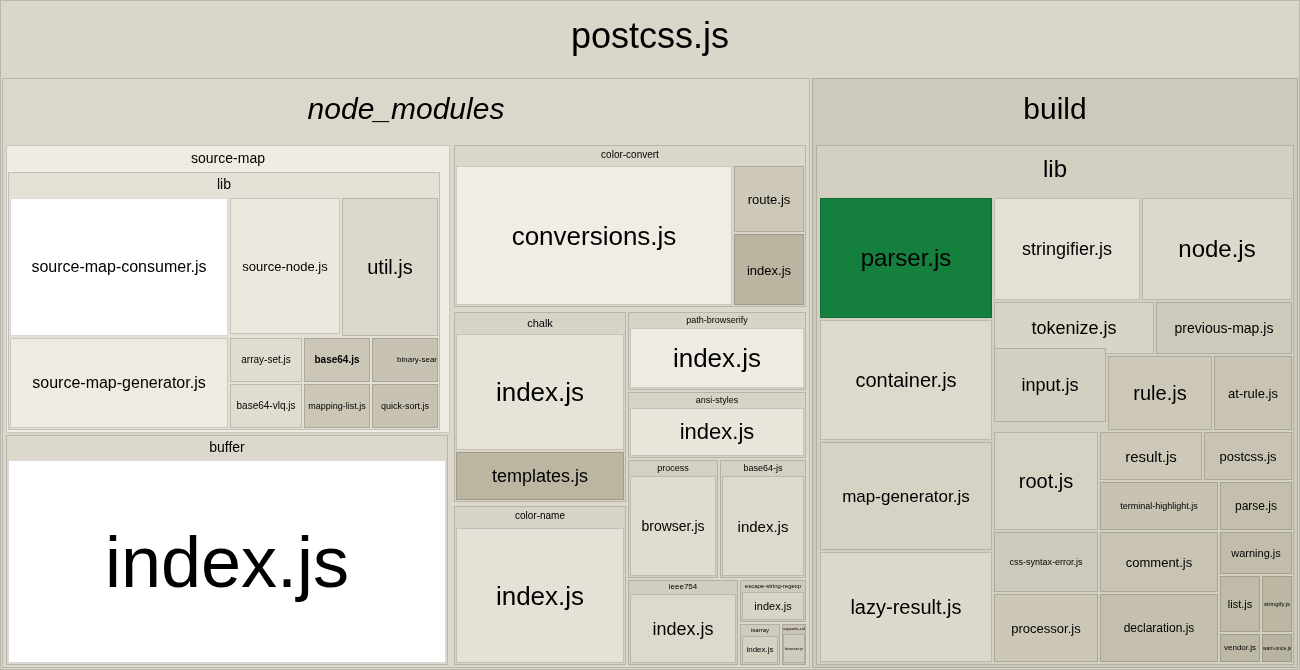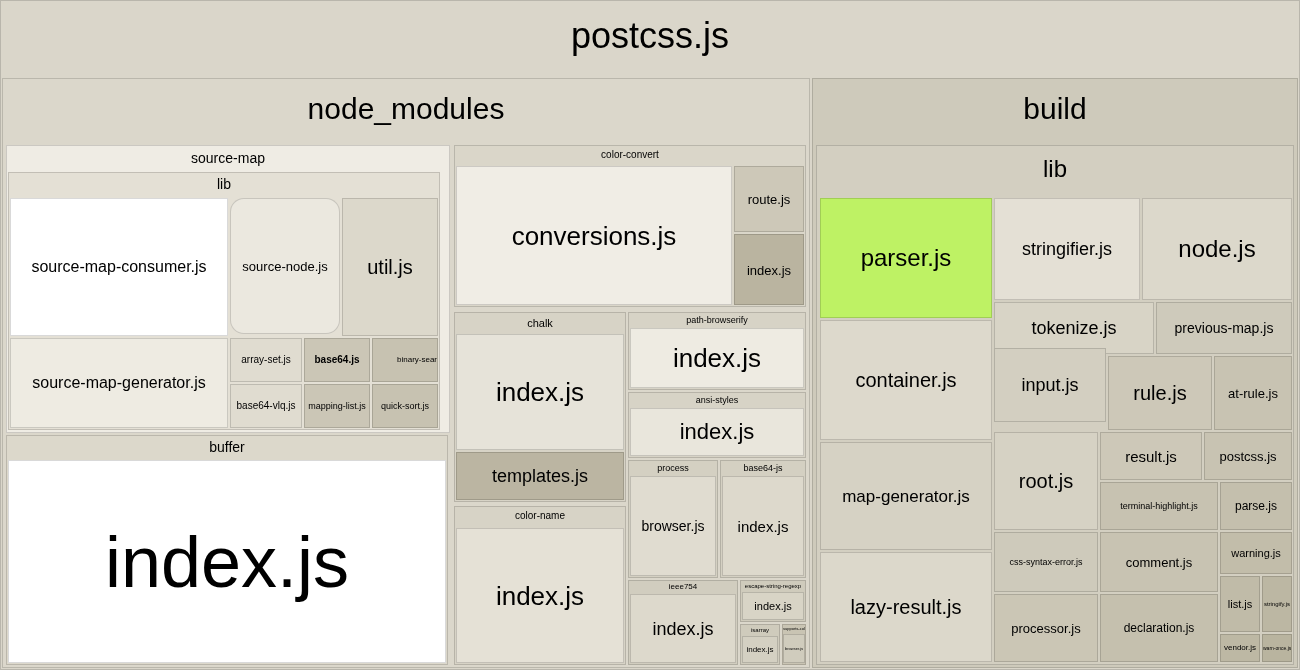--- a/index.html
+++ b/index.html
@@ -30,35 +30,35 @@
   .label.mid { top: 50%; transform: translateY(-50%); }
 </style>
 </head>
 <body>
 
 <div id="stage" style="position:relative;width:1300px;height:670px;">
     <div class="cell" style="left: 0px; top: 0px; width: 1300px; height: 670px; background: rgb(218, 214, 202);">
       <span class="label hdr" style="font-size: 36px; line-height: 70px; top: 0px;">postcss.js</span>
     </div>
     <div class="cell" style="left: 2px; top: 78px; width: 808px; height: 590px; background: rgb(219, 215, 203);">
-      <span class="label hdr" style="font-size: 30px; line-height: 60px; top: 0px;">node_modules</span>
+      <span class="label hdr" style="font-size: 30px; line-height: 60px; top: 0px; font-style: italic;">node_modules</span>
     </div>
     <div class="cell" style="left: 812px; top: 78px; width: 486px; height: 590px; background: rgb(206, 202, 187);">
       <span class="label hdr" style="font-size: 30px; line-height: 60px; top: 0px;">build</span>
     </div>
     <div class="cell" style="left: 6px; top: 145px; width: 444px; height: 288px; background: rgb(239, 236, 228);">
       <span class="label hdr" style="font-size: 14px; line-height: 24px; top: 0px;">source-map</span>
     </div>
     <div class="cell" style="left: 8px; top: 172px; width: 432px; height: 258px; background: rgb(228, 224, 213);">
       <span class="label hdr" style="font-size: 14px; line-height: 22px; top: 0px;">lib</span>
     </div>
     <div class="cell" style="left: 10px; top: 198px; width: 218px; height: 138px; background: rgb(255, 255, 255);">
       <span class="label mid" style="font-size: 16px;">source-map-consumer.js</span>
     </div>
-    <div class="cell" style="left: 230px; top: 198px; width: 110px; height: 136px; background: rgb(235, 232, 223); border-radius: 14px;">
+    <div class="cell" style="left: 230px; top: 198px; width: 110px; height: 136px; background: rgb(235, 232, 223);">
       <span class="label mid" style="font-size: 13px;">source-node.js</span>
     </div>
     <div class="cell" style="left: 342px; top: 198px; width: 96px; height: 138px; background: rgb(220, 216, 203);">
       <span class="label mid" style="font-size: 20px;">util.js</span>
     </div>
     <div class="cell" style="left: 10px; top: 338px; width: 218px; height: 90px; background: rgb(238, 235, 226);">
       <span class="label mid" style="font-size: 16px;">source-map-generator.js</span>
     </div>
     <div class="cell" style="left: 230px; top: 338px; width: 72px; height: 44px; background: rgb(224, 220, 208);">
       <span class="label mid" style="font-size: 10px;">array-set.js</span>
@@ -155,21 +155,21 @@
     </div>
     <div class="cell" style="left: 782px; top: 624px; width: 24px; height: 41px; background: rgb(201, 196, 179);">
       <span class="label hdr" style="font-size: 4px; line-height: 8px; top: 0px;">supports-color</span>
     </div>
     <div class="cell" style="left: 783px; top: 634px; width: 22px; height: 29px; background: rgb(208, 204, 189);">
       <span class="label mid" style="font-size: 4px;">browser.js</span>
     </div>
     <div class="cell" style="left: 816px; top: 145px; width: 478px; height: 520px; background: rgb(211, 207, 193);">
       <span class="label hdr" style="font-size: 24px; line-height: 46px; top: 0px;">lib</span>
     </div>
-    <div class="cell" style="left: 820px; top: 198px; width: 172px; height: 120px; background: #bef264;">
+    <div class="cell" style="left: 820px; top: 198px; width: 172px; height: 120px; background: #15803d;">
       <span class="label mid" style="font-size: 24px;">parser.js</span>
     </div>
     <div class="cell" style="left: 820px; top: 320px; width: 172px; height: 120px; background: rgb(221, 217, 204);">
       <span class="label mid" style="font-size: 20px;">container.js</span>
     </div>
     <div class="cell" style="left: 820px; top: 442px; width: 172px; height: 108px; background: rgb(214, 210, 196);">
       <span class="label mid" style="font-size: 17px;">map-generator.js</span>
     </div>
     <div class="cell" style="left: 820px; top: 552px; width: 172px; height: 110px; background: rgb(220, 216, 203);">
       <span class="label mid" style="font-size: 20px;">lazy-result.js</span>

